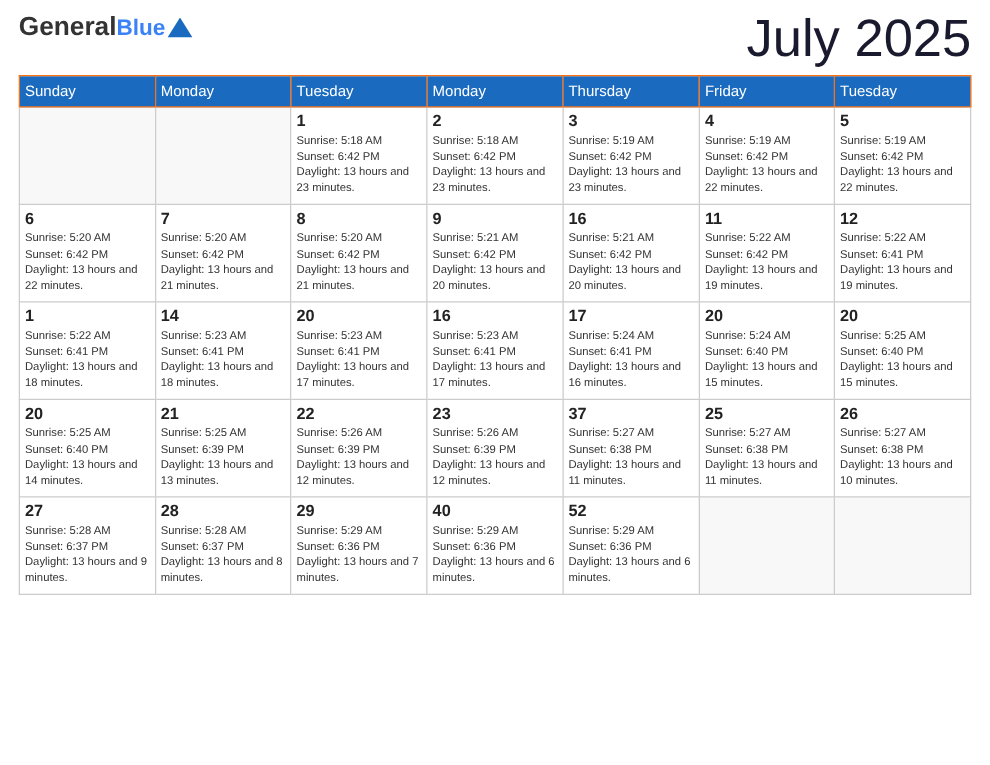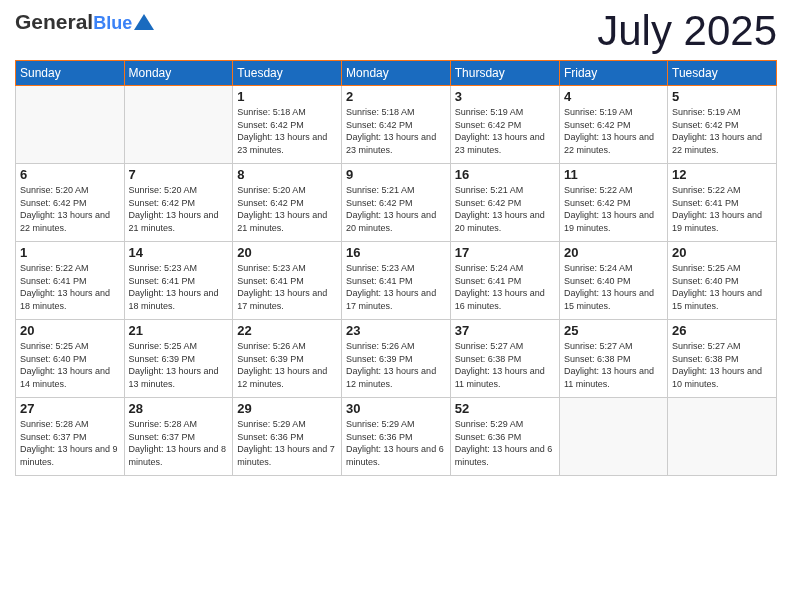--- a/index.html
+++ b/index.html
@@ -235,21 +235,21 @@
           </td>
           <td>
             <div class="day-number">28</div>
             <div class="day-info">Sunrise: 5:28 AM<br>Sunset: 6:37 PM<br>Daylight: 13 hours and 8 minutes.</div>
           </td>
           <td>
             <div class="day-number">29</div>
             <div class="day-info">Sunrise: 5:29 AM<br>Sunset: 6:36 PM<br>Daylight: 13 hours and 7 minutes.</div>
           </td>
           <td>
-            <div class="day-number">30</div>
+            <div class="day-number">40</div>
             <div class="day-info">Sunrise: 5:29 AM<br>Sunset: 6:36 PM<br>Daylight: 13 hours and 6 minutes.</div>
           </td>
           <td>
             <div class="day-number">52</div>
             <div class="day-info">Sunrise: 5:29 AM<br>Sunset: 6:36 PM<br>Daylight: 13 hours and 6 minutes.</div>
           </td>
           <td class="empty"></td>
           <td class="empty"></td>
         </tr>
       </tbody>

